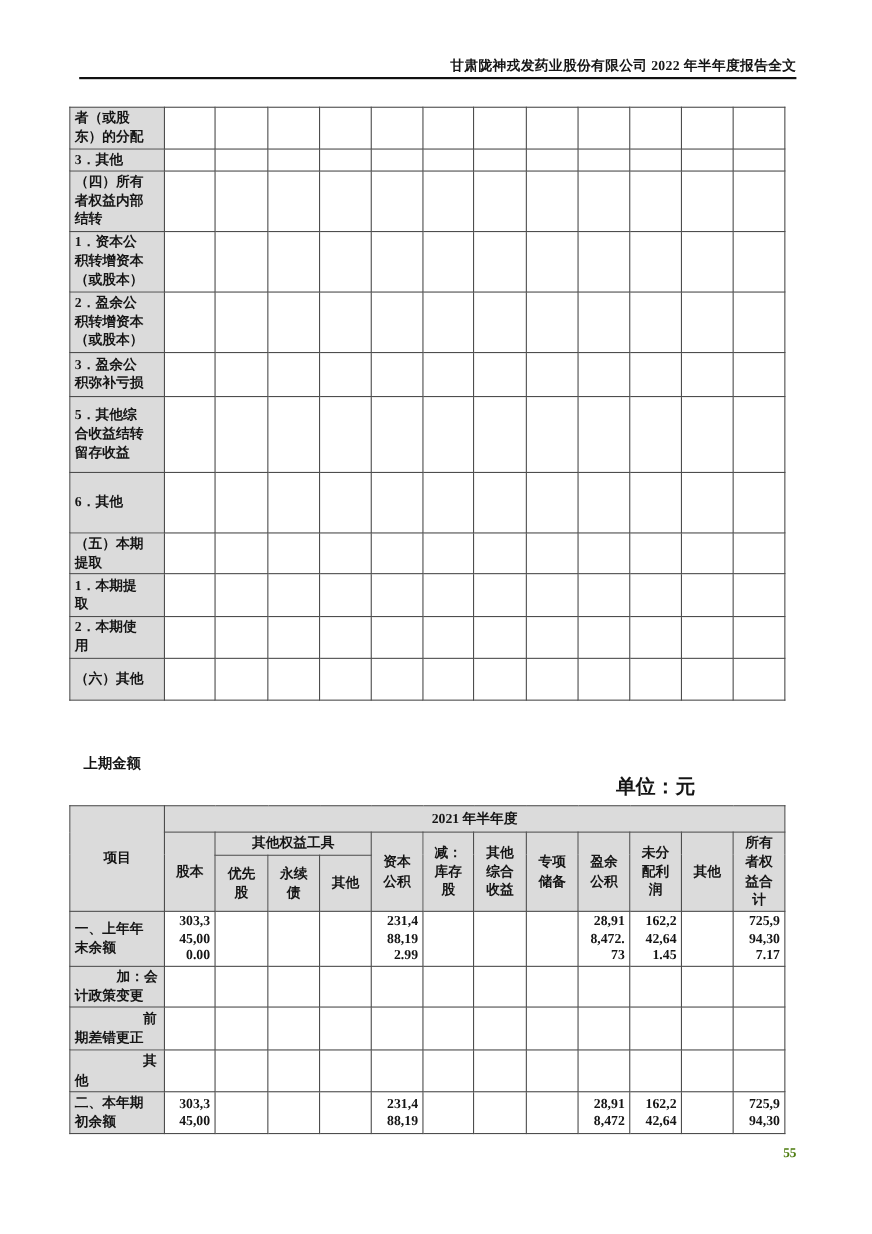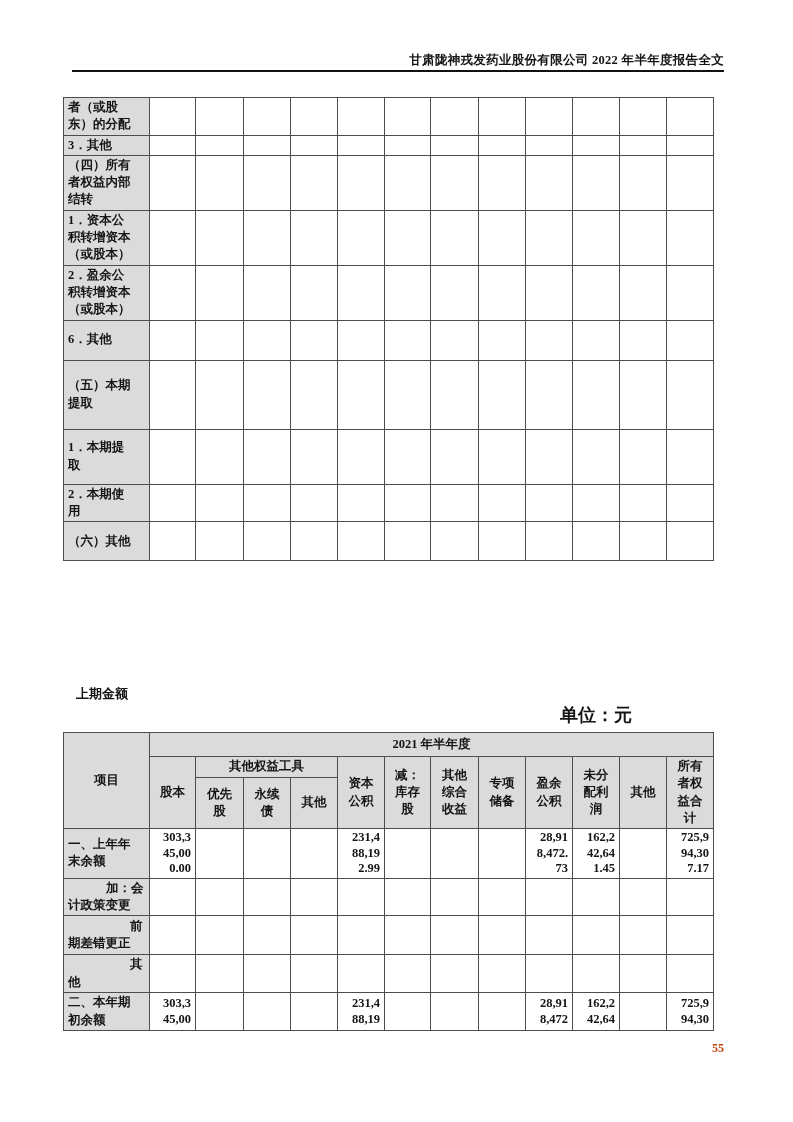--- a/index.html
+++ b/index.html
@@ -3,21 +3,21 @@
 <meta charset="utf-8">
 <style>
   html,body{margin:0;padding:0;background:#888;}
   .page{position:relative;width:793px;height:1122px;background:#ffffff;overflow:hidden;
         font-family:"Liberation Serif","DejaVu Serif",serif;color:#151515;font-weight:bold;}
   .doc-header{position:absolute;top:52px;left:72px;width:652px;text-align:right;
               font-size:12.5px;line-height:16px;letter-spacing:.3px;}
   .header-rule{position:absolute;top:70px;left:72px;width:652px;height:0;border-top:2px solid #111;}
   .section-label{position:absolute;top:685px;left:76px;font-size:13px;}
   .unit-label{position:absolute;top:703px;left:560px;width:150px;font-size:18px;}
-  .page-number{position:absolute;top:1041px;left:712px;font-size:12px;color:#c2410c;}
+  .page-number{position:absolute;top:1041px;left:712px;font-size:12px;color:#4d7c0f;}
 
   table{border-collapse:collapse;table-layout:fixed;position:absolute;left:63px;}
   .t1{top:97px;width:650px;}
   .t2{top:732px;width:650px;}
   td{border:1px solid #4d4d4d;font-size:12.5px;vertical-align:middle;overflow:hidden;}
   .lbl{background:#dbdbdb;text-align:left;padding:1px 13px 1px 4px;line-height:17.3px;}
   .num{text-align:right;padding:1px 4px 1px 10px;line-height:15.5px;word-break:break-all;}
   .hc{background:#dbdbdb;text-align:center;padding:1px 9px;line-height:17.3px;}
 
   
@@ -121,20 +121,50 @@
           <td class="num"></td>
           <td class="num"></td>
           <td class="num"></td>
           <td class="num"></td>
           <td class="num"></td>
           <td class="num"></td>
           <td class="num"></td>
         </tr>
         <tr>
           <td class="lbl">2．盈余公积转增资本（或股本）</td>
+          <td class="num"></td>
+          <td class="num"></td>
+          <td class="num"></td>
+          <td class="num"></td>
+          <td class="num"></td>
+          <td class="num"></td>
+          <td class="num"></td>
+          <td class="num"></td>
+          <td class="num"></td>
+          <td class="num"></td>
+          <td class="num"></td>
+          <td class="num"></td>
+        </tr>
+        <tr>
+          <td class="lbl">3．盈余公积弥补亏损</td>
+          <td class="num"></td>
+          <td class="num"></td>
+          <td class="num"></td>
+          <td class="num"></td>
+          <td class="num"></td>
+          <td class="num"></td>
+          <td class="num"></td>
+          <td class="num"></td>
+          <td class="num"></td>
+          <td class="num"></td>
+          <td class="num"></td>
+          <td class="num"></td>
+        </tr>
+        <tr>
+          <td class="lbl">5．其他综合收益结转留存收益</td>
           <td class="num"></td>
           <td class="num"></td>
           <td class="num"></td>
           <td class="num"></td>
           <td class="num"></td>
           <td class="num"></td>
           <td class="num"></td>
           <td class="num"></td>
           <td class="num"></td>
           <td class="num"></td>

